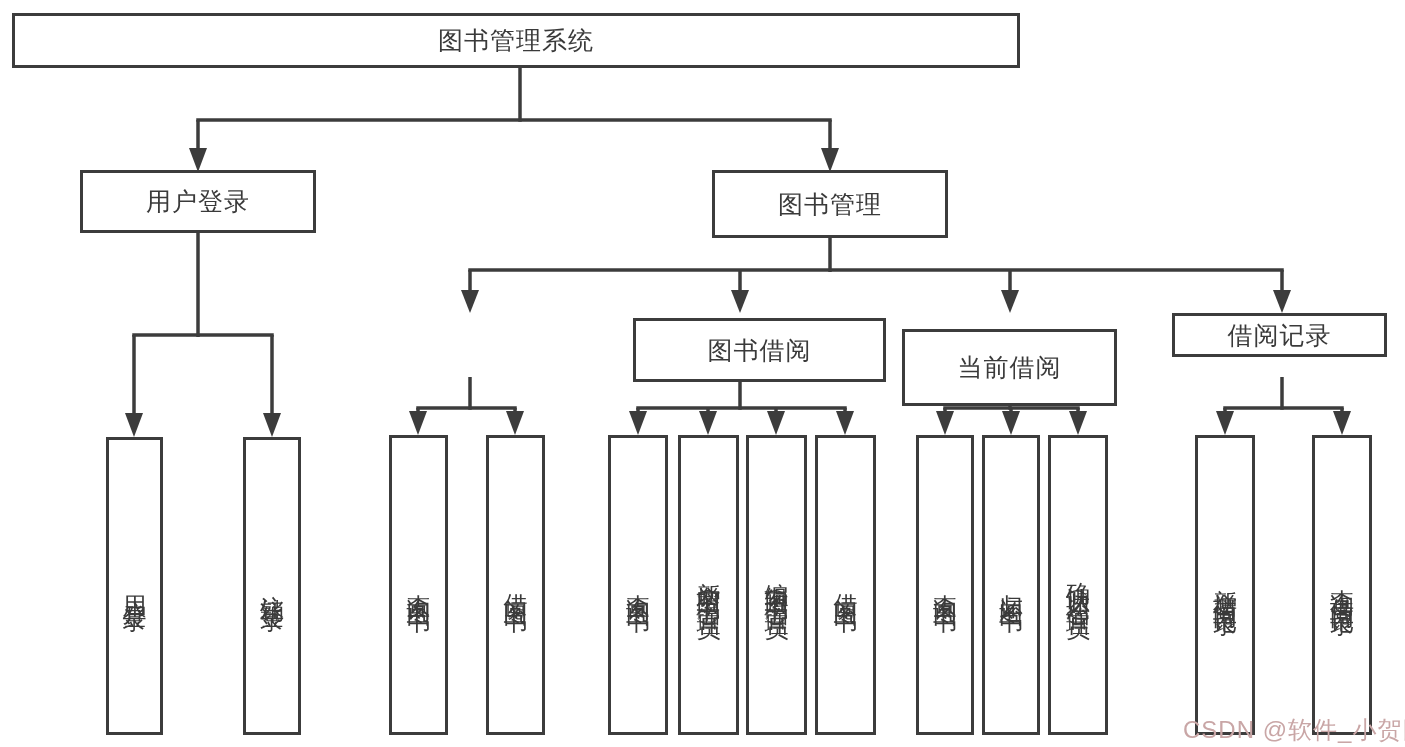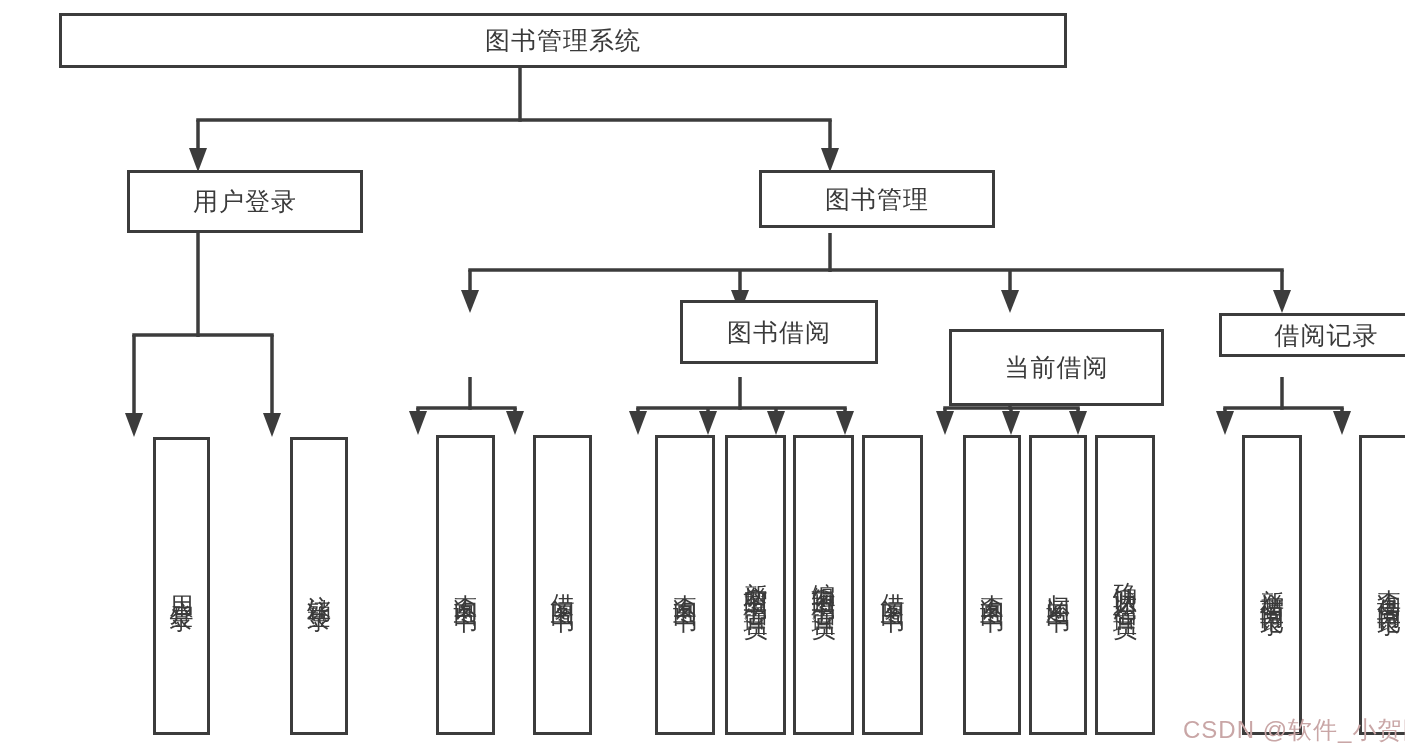--- a/index.html
+++ b/index.html
@@ -15,21 +15,20 @@
   }
   .wires line{stroke:#3c3c3c;stroke-width:3.5;}
   .wires polygon{fill:#3c3c3c;stroke:none;}
   .box{
     position:absolute;
     border:3px solid #3c3c3c;
     background:#ffffff;
     display:flex;align-items:center;justify-content:center;
     box-sizing:border-box;
     color:#3a3a3a;
-    margin-left:47px;
   }
   .h-box{font-size:25px;letter-spacing:1px;}
   .leaf .v-label{
     writing-mode:vertical-rl;
     text-orientation:mixed;
     font-size:24px;
     letter-spacing:5px;
     white-space:nowrap;
     color:#3a3a3a;
   }
@@ -123,25 +122,25 @@
     </g>
   </svg>
 
   <div class="box h-box" style="left:12px;top:13px;width:1008px;height:55px">
     <span>图书管理系统</span>
   </div>
 
   <div class="box h-box" style="left:80px;top:170px;width:236px;height:63px">
     <span>用户登录</span>
   </div>
-  <div class="box h-box" style="left:712px;top:170px;width:236px;height:58px">
+  <div class="box h-box" style="left:712px;top:170px;width:236px;height:68px">
     <span>图书管理</span>
   </div>
 
-  <div class="box h-box" style="left:633px;top:300px;width:198px;height:64px">
+  <div class="box h-box" style="left:633px;top:318px;width:253px;height:64px">
     <span>图书借阅</span>
   </div>
   <div class="box h-box" style="left:902px;top:329px;width:215px;height:77px">
     <span>当前借阅</span>
   </div>
   <div class="box h-box" style="left:1172px;top:313px;width:215px;height:44px">
     <span>借阅记录</span>
   </div>
 
   <div class="box leaf" style="left:106px;top:437px;width:57px;height:298px">

